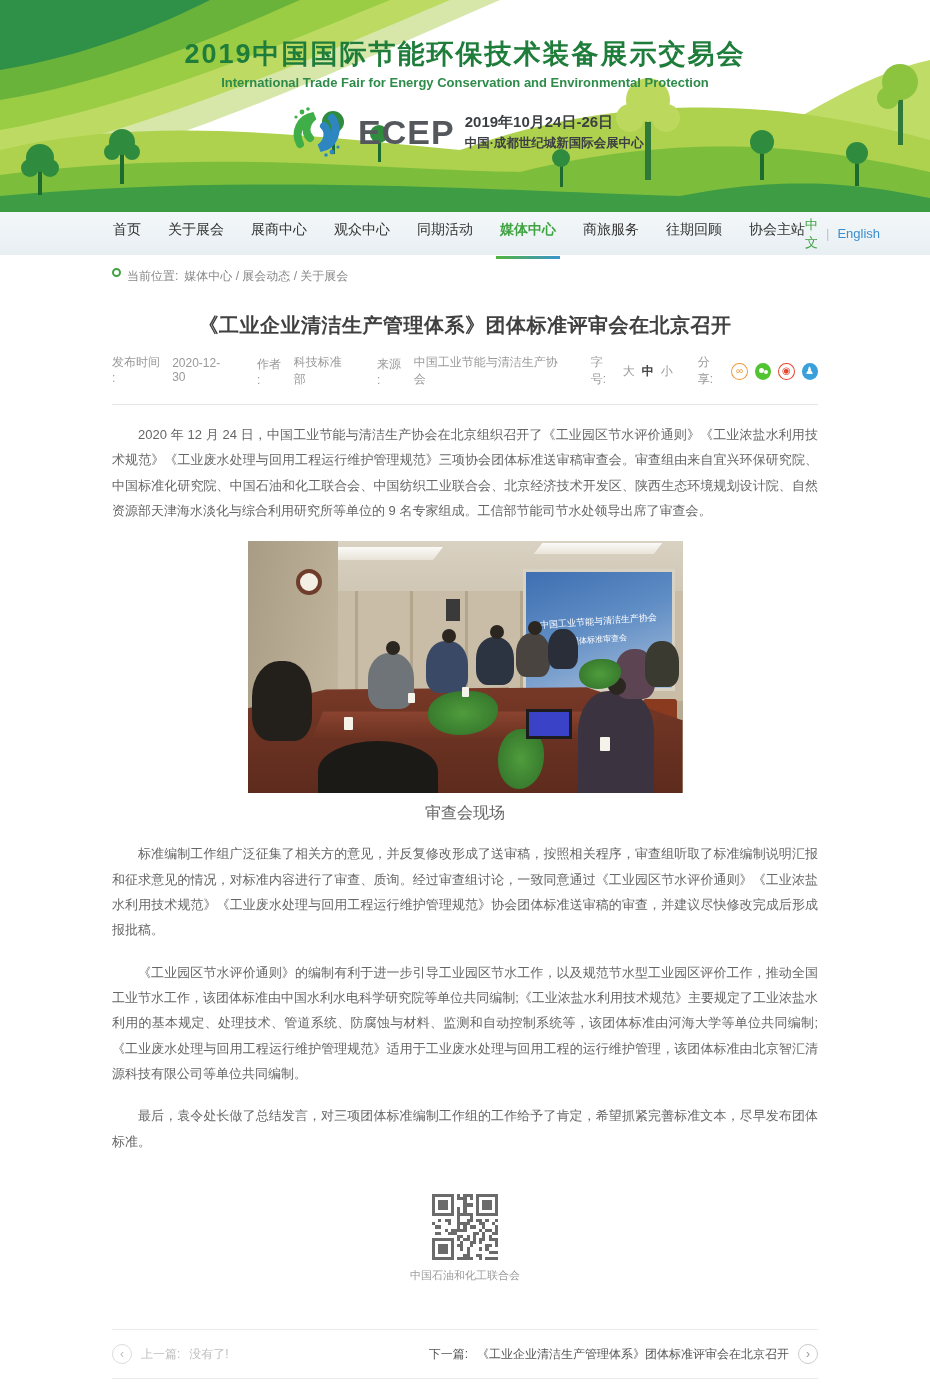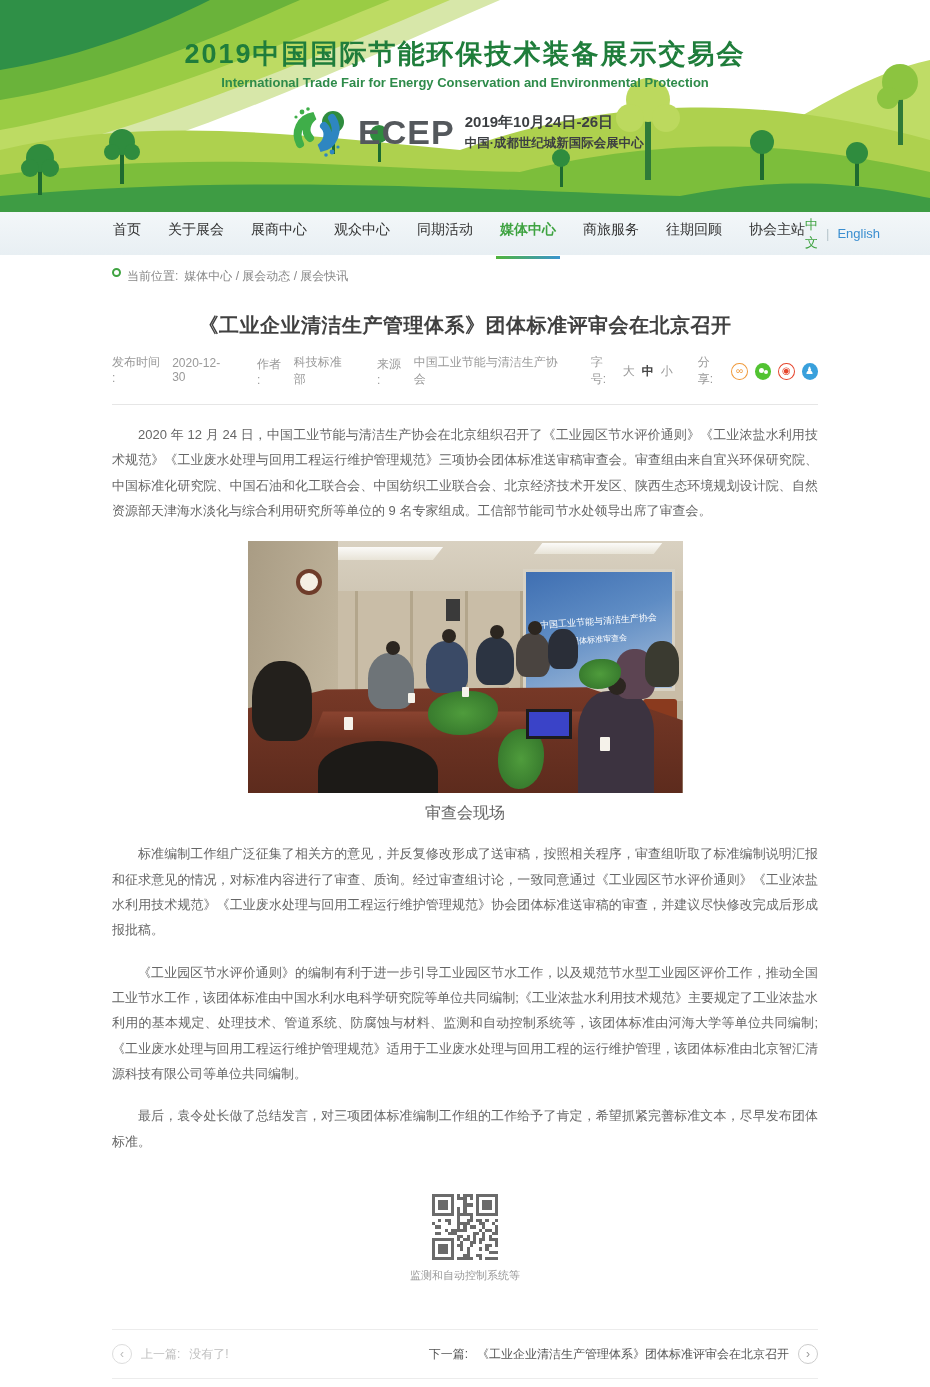--- a/index.html
+++ b/index.html
@@ -177,21 +177,21 @@
     <span class="zh">中文</span>
     <span class="sep">|</span>
     <span class="en">English</span>
   </div>
 </div>
 
 <div class="content">
   <div class="breadcrumb">
     <span class="bc-dot"></span>
     <span>当前位置:</span>
-    <span>媒体中心 / 展会动态 / 展会快讯</span>
+    <span>媒体中心 / 展会动态 / 关于展会</span>
   </div>
 
   <h1 class="art-title">《工业企业清洁生产管理体系》团体标准评审会在北京召开</h1>
 
   <div class="art-meta">
     <span class="grp">
       <span>发布时间 :</span>
         <span>2020-12-30</span>
     </span>
     <span class="grp">
@@ -397,21 +397,21 @@
           <rect x="1" y="1" width="5" height="5" fill="#fff"></rect>
           <rect x="2" y="2" width="3" height="3"></rect>
           <rect x="14" y="0" width="7" height="7"></rect>
           <rect x="15" y="1" width="5" height="5" fill="#fff"></rect>
           <rect x="16" y="2" width="3" height="3"></rect>
           <rect x="0" y="14" width="7" height="7"></rect>
           <rect x="1" y="15" width="5" height="5" fill="#fff"></rect>
           <rect x="2" y="16" width="3" height="3"></rect>
         </svg>
       </div>
-    <div class="qr-caption">监测和自动控制系统等</div>
+    <div class="qr-caption">中国石油和化工联合会</div>
   </div>
 
   <div class="pager">
     <div class="pager-side prev">
       <span class="pg-circle">‹</span>
       <span>上一篇:</span>
       <span>没有了!</span>
     </div>
     <div class="pager-side next">
       <span>下一篇:</span>

